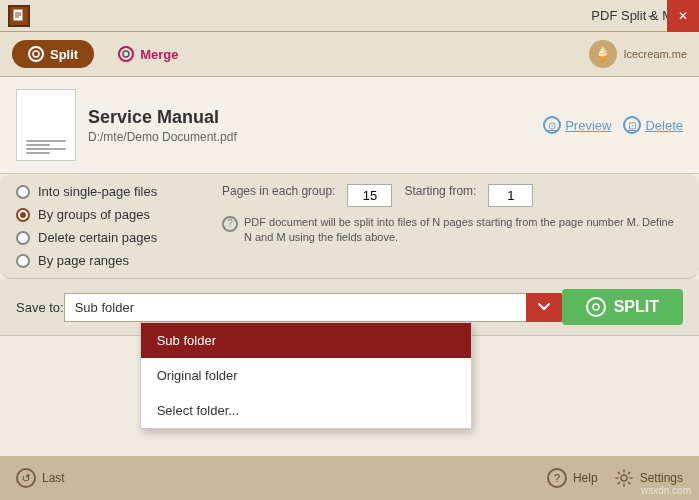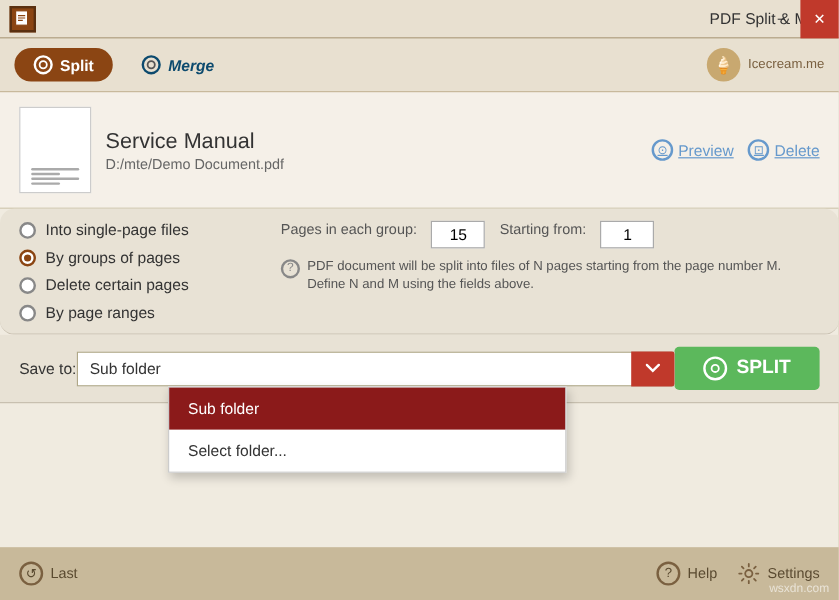--- a/index.html
+++ b/index.html
@@ -90,22 +90,21 @@
       cursor: pointer;
       font-size: 13px;
       font-weight: bold;
     }
     .tab-btn.active {
       background: #8B4513;
       color: white;
     }
     .tab-btn.inactive {
       background: transparent;
-      color: #0c4a6e;
-      font-style: italic;
+      color: #be185d;
     }
     .tab-icon {
       width: 16px;
       height: 16px;
       border-radius: 50%;
       border: 2px solid currentColor;
       display: inline-flex;
       align-items: center;
       justify-content: center;
     }
@@ -156,21 +155,21 @@
     .thumb-line {
       height: 2px;
       background: #aaa;
       margin-bottom: 2px;
       border-radius: 1px;
     }
     .thumb-line.short { width: 60%; }
     .file-details { flex: 1; }
     .file-name {
       font-size: 18px;
-      font-weight: normal;
+      font-weight: bold;
       color: #333;
     }
     .file-path {
       font-size: 12px;
       color: #666;
       margin-top: 2px;
     }
     .file-pages {
       font-size: 12px;
       color: #555;
@@ -200,21 +199,21 @@
       justify-content: center;
       font-size: 10px;
     }
 
     
     #options {
       background: #e8e2d5;
       padding: 10px 16px;
       border-bottom: 1px solid #c8c0b0;
       display: flex;
-      gap: 12px;
+      gap: 0;
       border-radius: 12px;
     }
     #radio-group {
       display: flex;
       flex-direction: column;
       gap: 8px;
       min-width: 190px;
     }
     .radio-item {
       display: flex;
@@ -533,20 +532,21 @@
       <input class="save-input" type="text" value="Sub folder" style="">
       <div class="dropdown-arrow">
         <svg width="12" height="8" viewBox="0 0 12 8">
             <path d="M1 1l5 5 5-5" stroke="white" stroke-width="2" fill="none" stroke-linecap="round"></path>
           </svg>
       </div>
 
       
       <div id="dropdown-menu">
         <div class="dropdown-item selected">Sub folder</div>
+        <div class="dropdown-item">Original folder</div>
         <div class="dropdown-item">Select folder...</div>
       </div>
     </div>
 
     <button class="split-btn">
       <span class="split-icon">
         <svg width="10" height="10" viewBox="0 0 10 10">
             <circle cx="5" cy="5" r="3" fill="none" stroke="white" stroke-width="1.5"></circle>
           </svg>
       </span>

